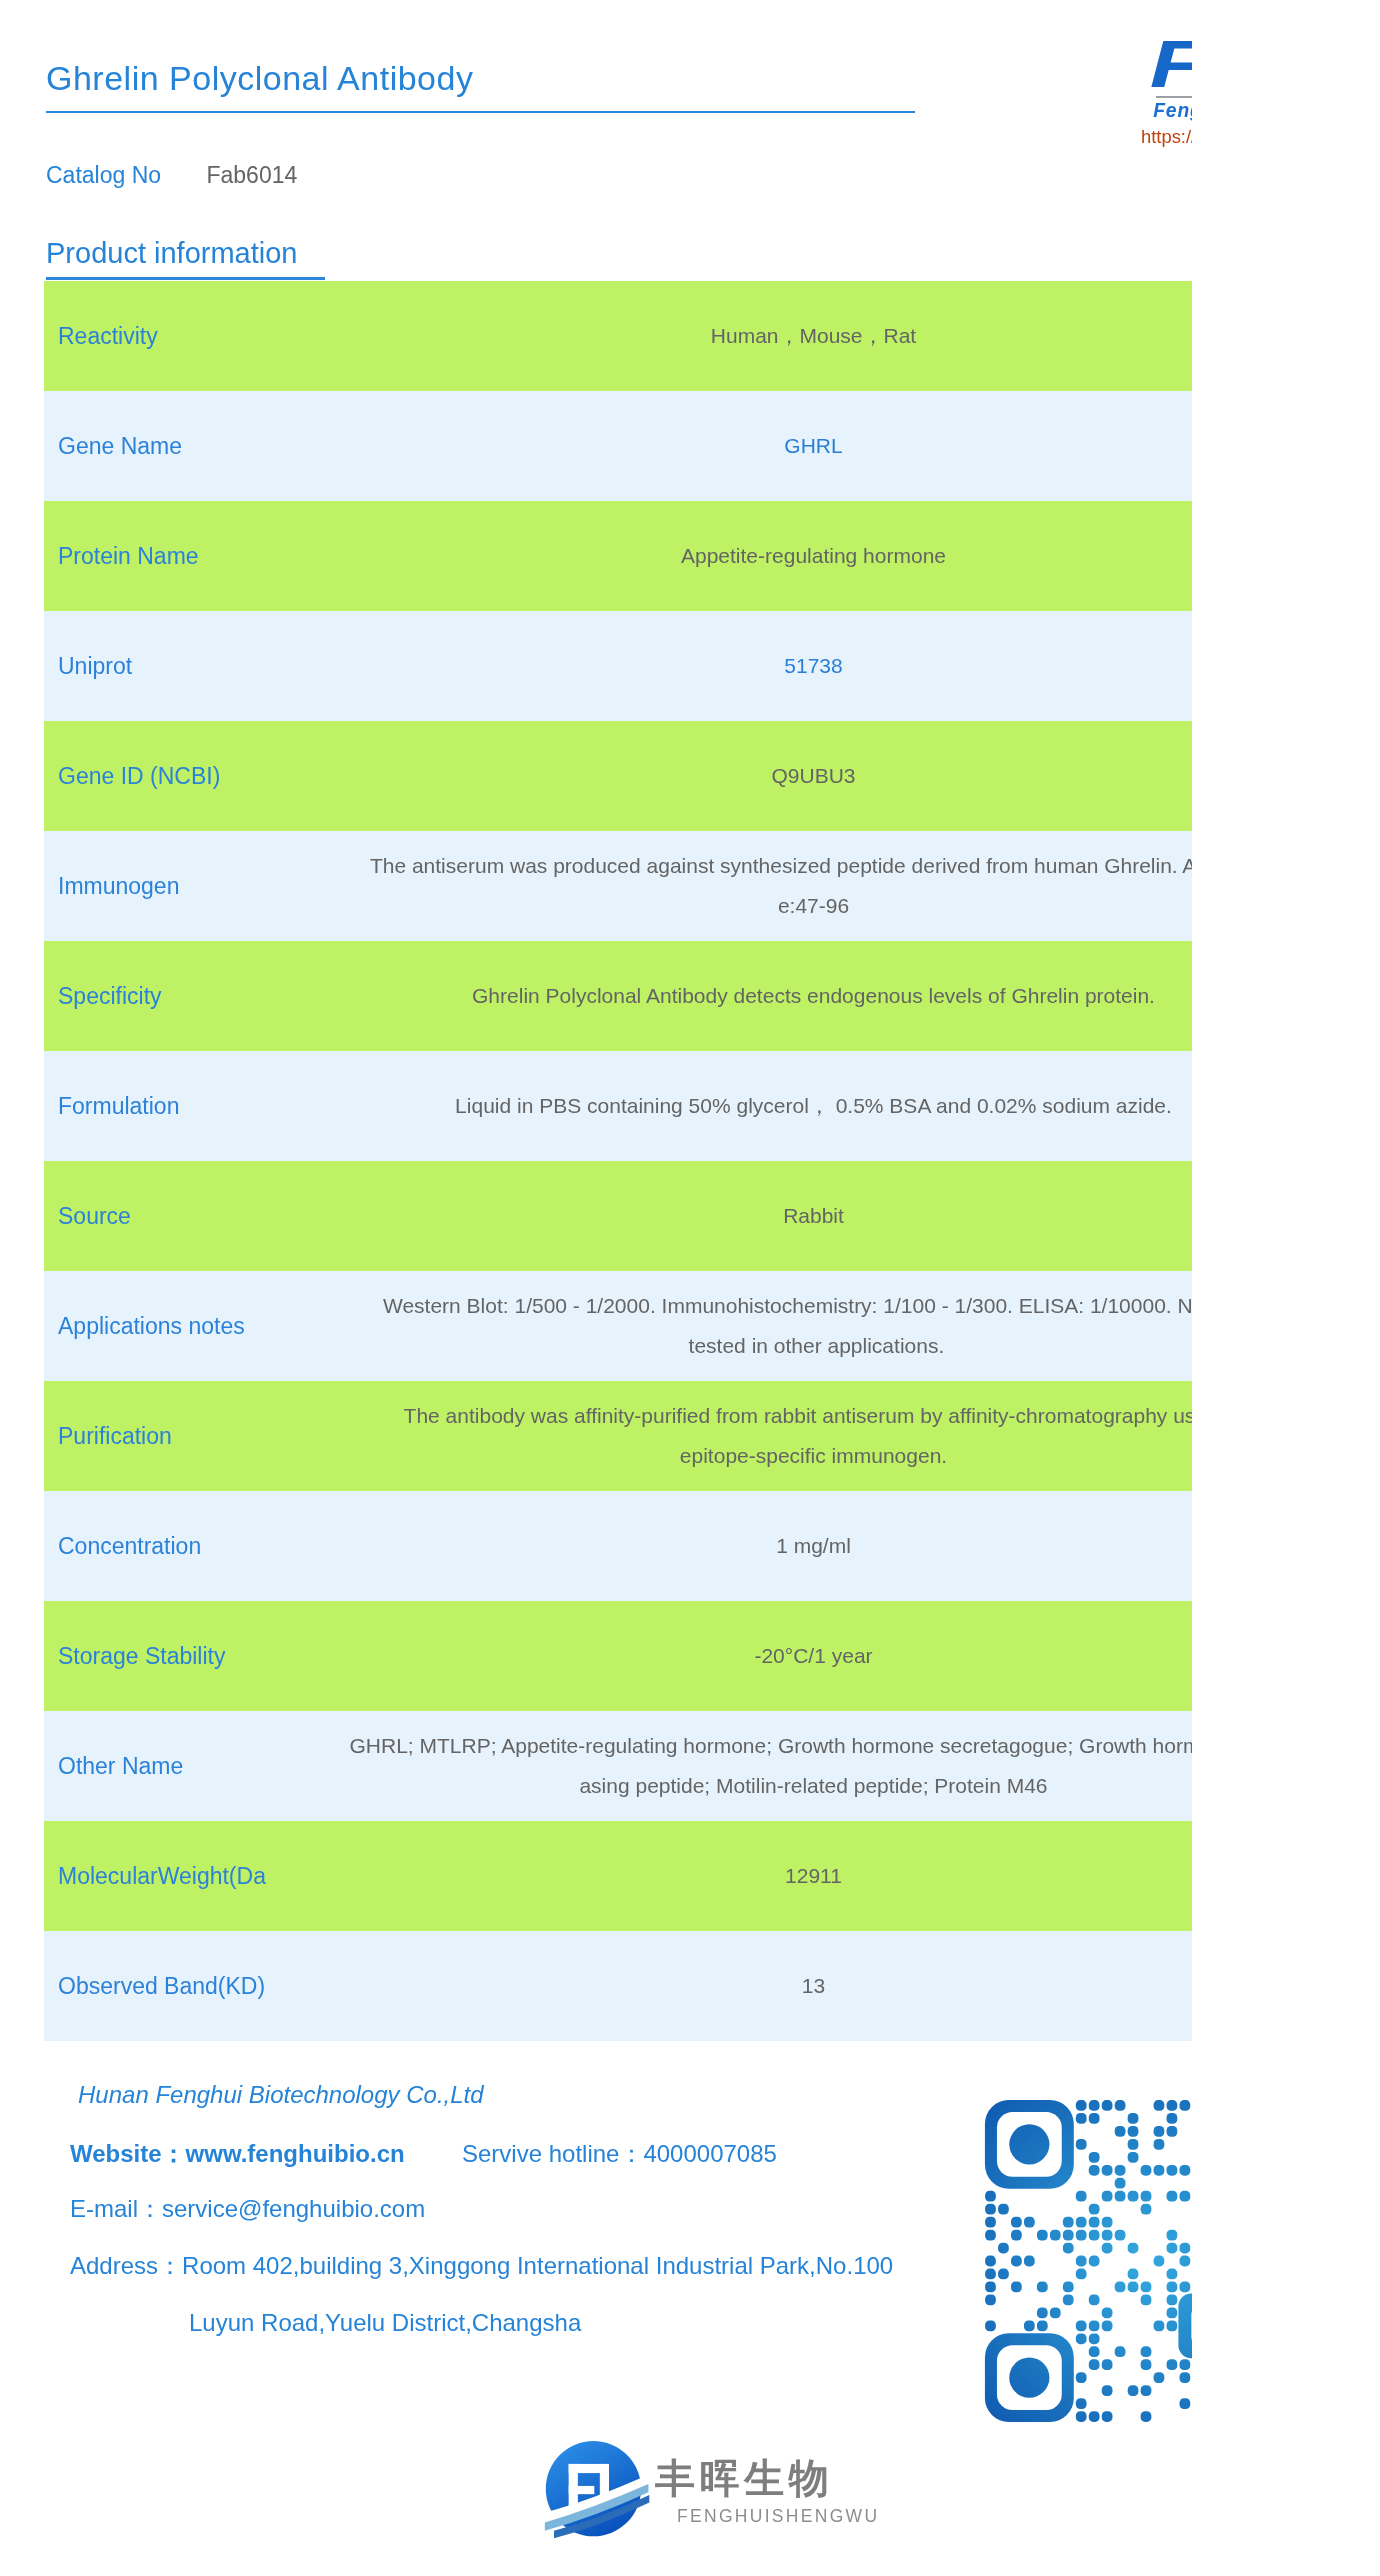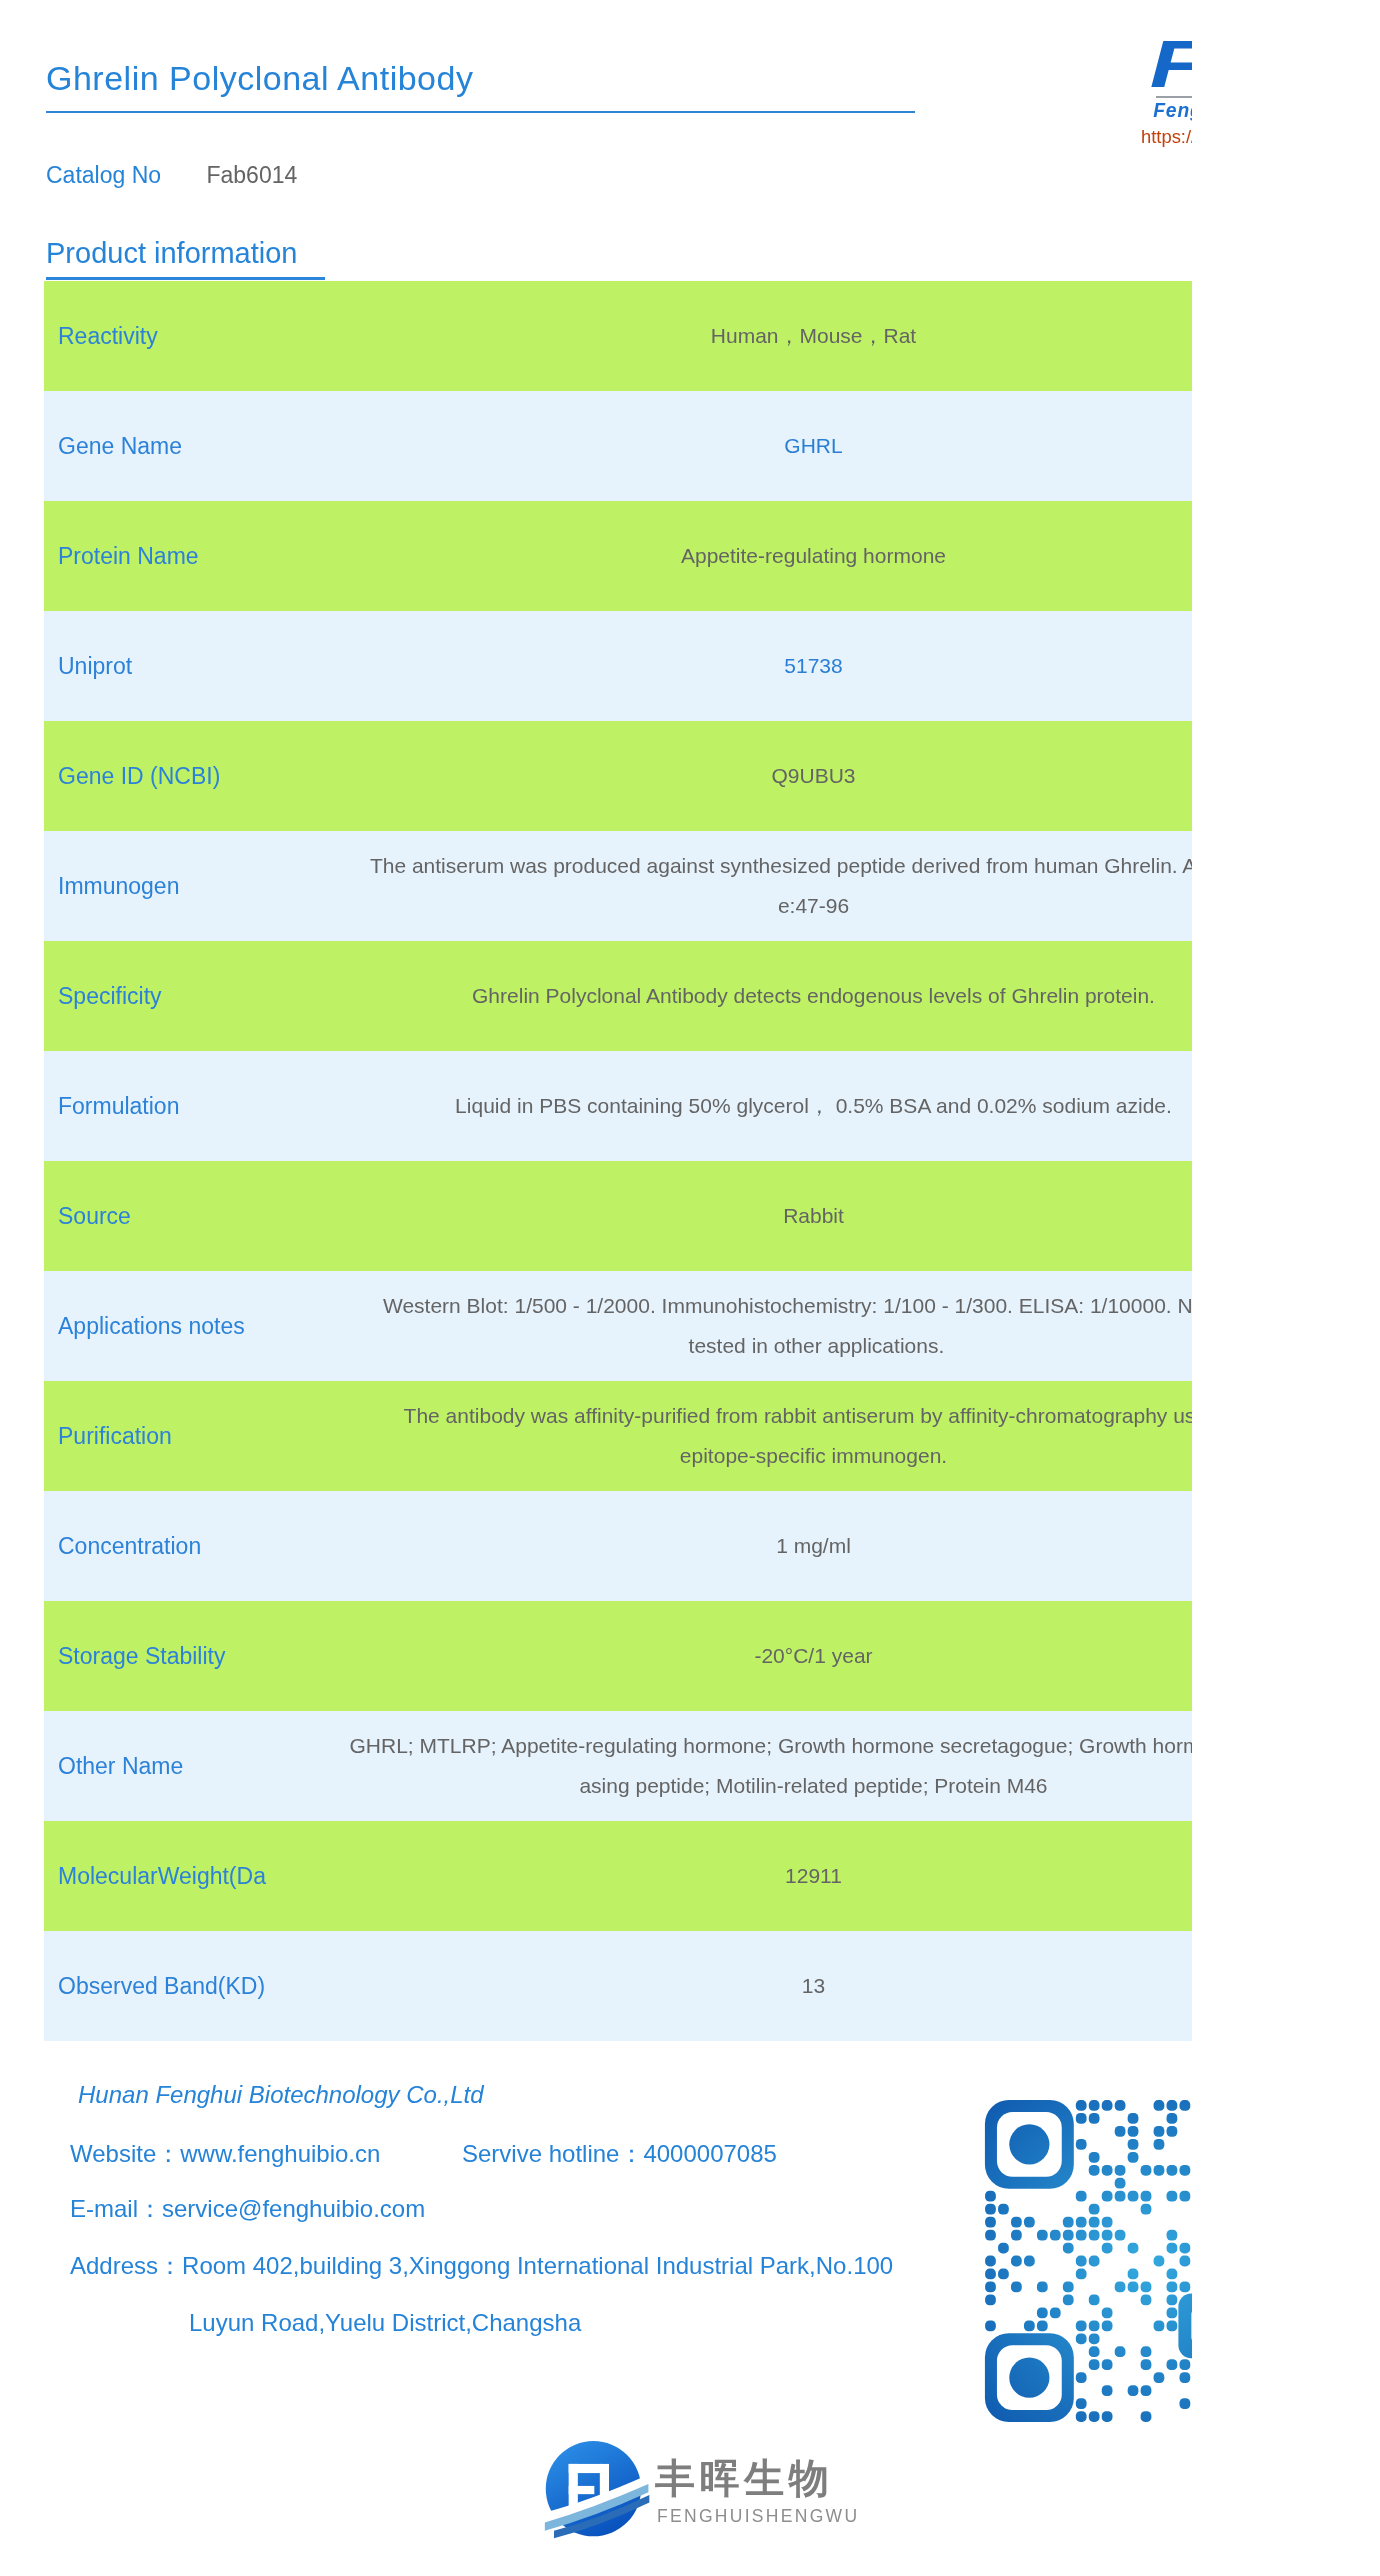--- a/index.html
+++ b/index.html
@@ -30,21 +30,21 @@
   .cell.value { flex:1; padding-right:33px; font-size:21px; line-height:40px; color:#646464; white-space:pre;text-align:center; }
   .cell.value.link { color:#2a7fd4; }
 
   
   .f-line { position:absolute; font-size:24px; color:#2583d8; white-space:pre; }
   .qr { position:absolute; left:984px; top:2099px; }
 
   
   .bottom-logo-circle { position:absolute; left:543px; top:2440px; }
   .bottom-cn { position:absolute; left:655px; top:2451px; font-size:40px; color:#7e7e7e; letter-spacing:4.6px; font-weight:bold; }
-  .bottom-en { position:absolute; left:657px; top:2506px; font-size:17.5px; color:#8d8d8d; letter-spacing:2.3px; }
+  .bottom-en { position:absolute; left:677px; top:2506px; font-size:17.5px; color:#8d8d8d; letter-spacing:2.3px; }
 </style>
 </head>
 <body>
 
 <div class="page">
 
   <h1 class="title">Ghrelin Polyclonal Antibody</h1>
   <div class="title-rule"></div>
 
   <div class="fab-logo">
@@ -136,21 +136,21 @@
         <div class="cell label">MolecularWeight(Da</div>
         <div class="cell value">12911</div>
       </div>
       <div class="row">
         <div class="cell label">Observed Band(KD)</div>
         <div class="cell value">13</div>
       </div>
     </section>
 
   <div class="f-line" style="left:78px; top:2081px;font-style:italic;">Hunan Fenghui Biotechnology Co.,Ltd</div>
-  <div class="f-line" style="left:70px; top:2138px;">Website：www.fenghuibio.cn</div>
+  <div class="f-line" style="left:70px; top:2138px;font-weight:bold;">Website：www.fenghuibio.cn</div>
   <div class="f-line" style="left:462px; top:2138px;">Servive hotline：4000007085</div>
   <div class="f-line" style="left:70px; top:2193px;">E-mail：service@fenghuibio.com</div>
   <div class="f-line" style="left:70px; top:2250px;">Address：Room 402,building 3,Xinggong International Industrial Park,No.100</div>
   <div class="f-line" style="left:189px; top:2309px;">Luyun Road,Yuelu District,Changsha</div>
 
   <svg class="qr" id="qr-svg" width="324" height="324" viewBox="0 0 352 352">
     <defs>
       <radialGradient id="qrg" gradientUnits="userSpaceOnUse" cx="176" cy="176" r="262">
         <stop offset="0" stop-color="#34aadf"></stop>
         <stop offset="1" stop-color="#0d55ac"></stop>

